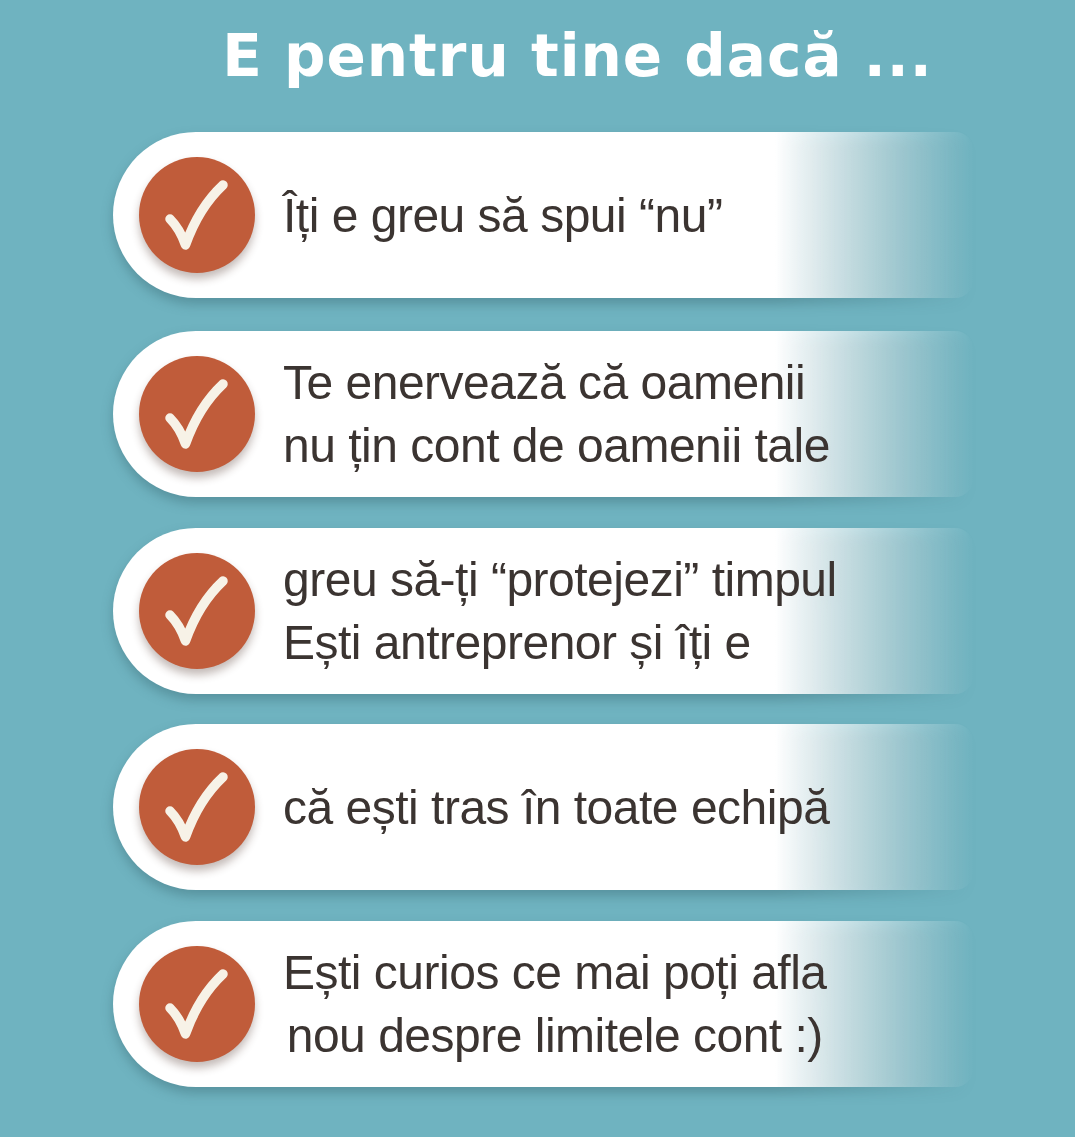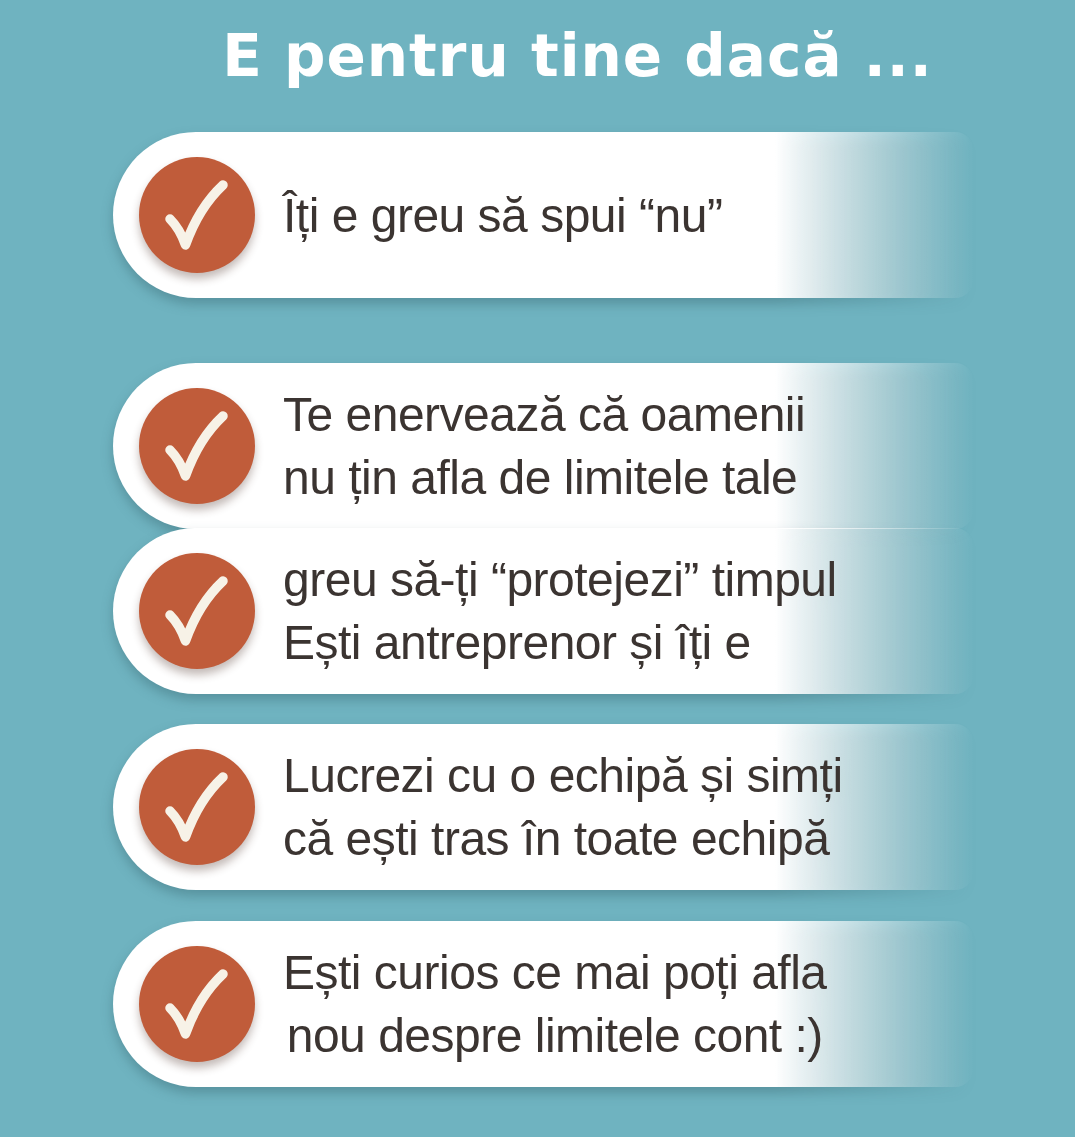--- a/index.html
+++ b/index.html
@@ -25,21 +25,21 @@
   .card{
     position:absolute;
     left:113px;
     width:860px;height:166px;
     border-radius:84px 18px 18px 84px;
     background:linear-gradient(90deg,var(--card,#ffffff) 0%,var(--card,#ffffff) 77%,rgba(255,255,255,0) 100%);
     filter:drop-shadow(0 6px 6px rgba(25,60,70,0.28));
     display:flex;align-items:center;
   }
   .card:nth-child(1){top:132px;}
-  .card:nth-child(2){top:331px;margin-top:32px;}
+  .card:nth-child(2){top:331px;}
   .card:nth-child(3){top:528px;}
   .card:nth-child(4){top:724px;}
   .card:nth-child(5){top:921px;text-align:center;}
   .badge{
     position:absolute;left:26px;top:25px;
     width:116px;height:116px;border-radius:50%;
     background:var(--circle,#c05c3a);
     box-shadow:0 6px 9px rgba(70,45,35,0.32);
   }
   .badge svg{position:absolute;left:0;top:0;width:100%;height:100%;}
@@ -77,42 +77,41 @@
         </div>
       </div>
       <div class="card">
         <div class="badge">
           <svg viewBox="0 0 116 116">
             <path d="M31 62 C37 68 43 78 46.5 88 C55 64 69 42 84 28"></path>
           </svg>
         </div>
         <div class="lines">
           <div class="line">Te enervează că oamenii</div>
-          <div class="line">nu țin afla de limitele tale</div>
+          <div class="line">nu țin cont de oamenii tale</div>
         </div>
       </div>
       <div class="card">
         <div class="badge">
           <svg viewBox="0 0 116 116">
             <path d="M31 62 C37 68 43 78 46.5 88 C55 64 69 42 84 28"></path>
           </svg>
         </div>
         <div class="lines">
           <div class="line">greu să-ți “protejezi” timpul</div>
           <div class="line">Ești antreprenor și îți e</div>
         </div>
       </div>
       <div class="card">
         <div class="badge">
           <svg viewBox="0 0 116 116">
             <path d="M31 62 C37 68 43 78 46.5 88 C55 64 69 42 84 28"></path>
           </svg>
         </div>
         <div class="lines">
-          <div class="line">Lucrezi cu o echipă și simți</div>
           <div class="line">că ești tras în toate echipă</div>
         </div>
       </div>
       <div class="card">
         <div class="badge">
           <svg viewBox="0 0 116 116">
             <path d="M31 62 C37 68 43 78 46.5 88 C55 64 69 42 84 28"></path>
           </svg>
         </div>
         <div class="lines">

